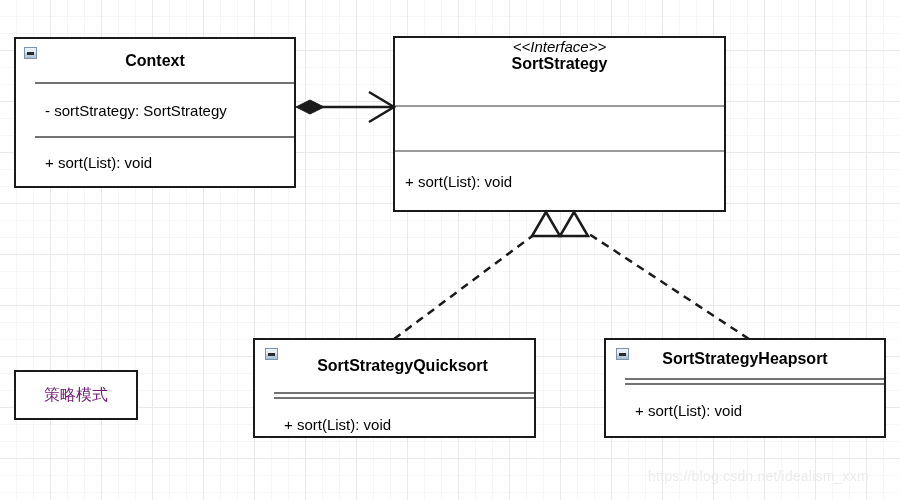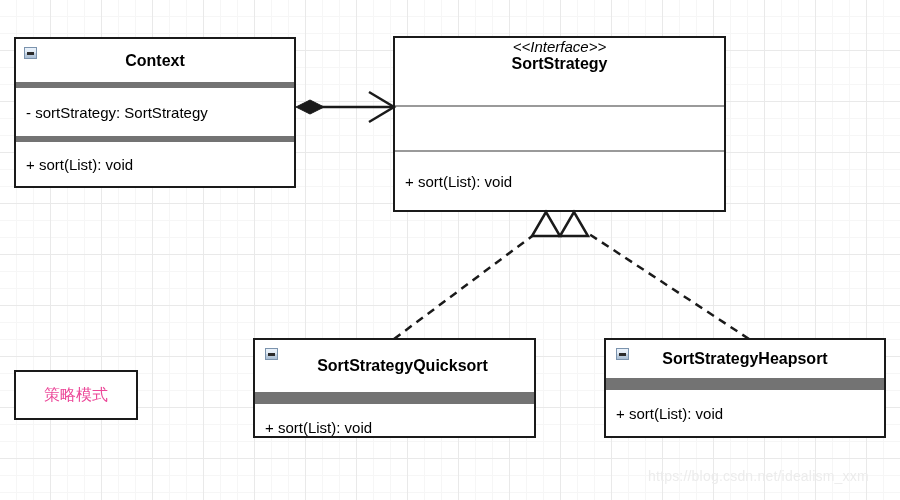--- a/index.html
+++ b/index.html
@@ -34,21 +34,21 @@
     box-sizing: border-box;
   }
 
   .compartment {
     position: relative;
     box-sizing: border-box;
     display: flex;
     align-items: center;
   }
 
-  .sep-black { border-top: 6px solid #737373; }
+  .sep-black { border-top: 2px solid #737373; margin-left: 19px; }
   .sep-gray  { border-top: 2px solid #9a9a9a; }
 
   .title-row {
     justify-content: center;
     position: relative;
   }
 
   .class-title {
     font-size: 16px;
     font-weight: bold;
@@ -93,21 +93,21 @@
 
   .note-box {
     position: absolute;
     border: 2px solid #1a1a1a;
     background: #ffffff;
     box-sizing: border-box;
     display: flex;
     align-items: center;
     justify-content: center;
     font-size: 16px;
-    color: #ec4899;
+    color: #701a75;
   }
 
   .watermark {
     position: absolute;
     font-size: 14px;
     color: #ececec;
     white-space: nowrap;
     letter-spacing: 0.2px;
   }
 

